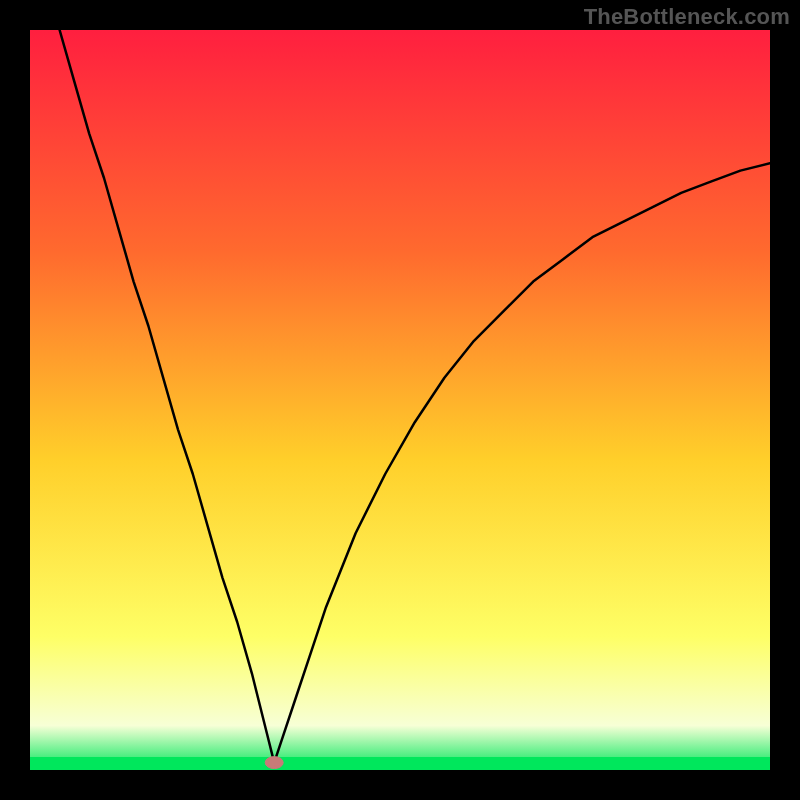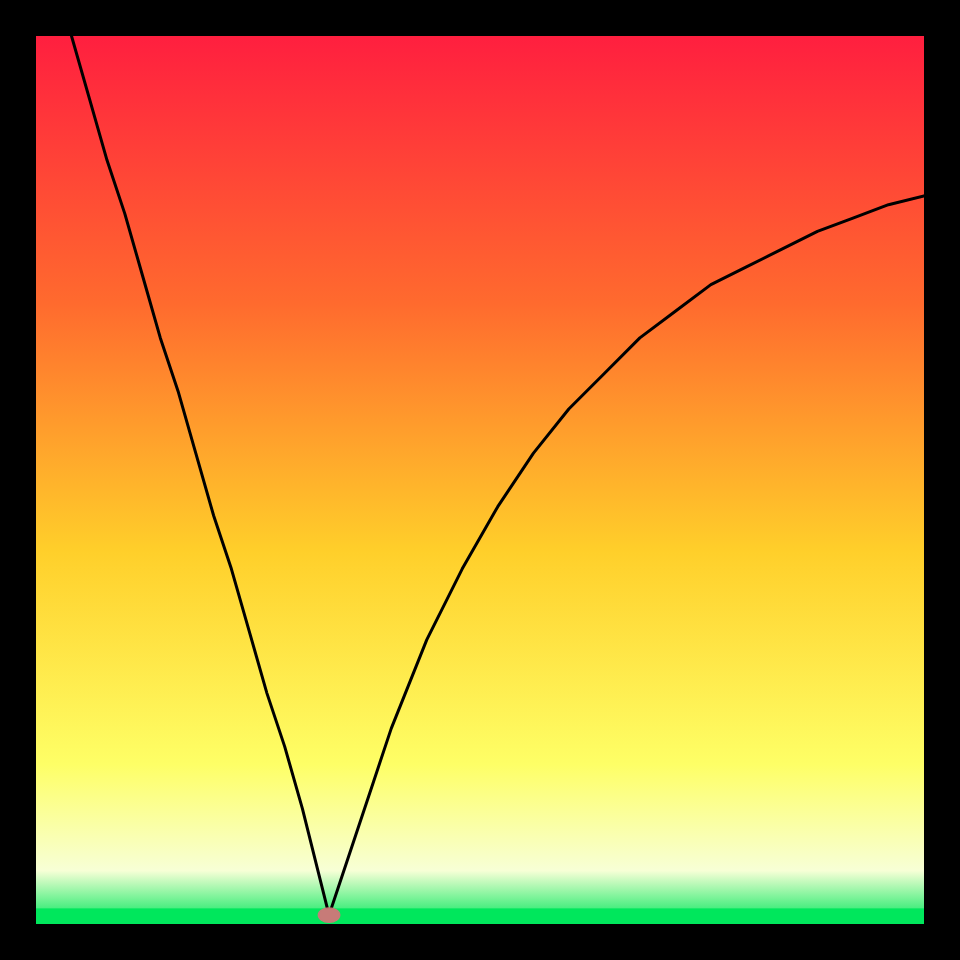--- a/index.html
+++ b/index.html
@@ -48,20 +48,21 @@
   }
   .green-band {
     fill: #00e75c;
   }
 </style>
 </head>
 <body>
 
 <div class="frame">
 
+  <div class="attribution">TheBottleneck.com</div>
 
   <svg class="plot" viewBox="0 0 740 740" preserveAspectRatio="none">
     <defs>
       <linearGradient id="bg-grad" x1="0" y1="0" x2="0" y2="1">
         <stop offset="0%" stop-color="#ff1f3f"></stop>
         <stop offset="30%" stop-color="#ff6a2e"></stop>
         <stop offset="58%" stop-color="#ffcf2a"></stop>
         <stop offset="82%" stop-color="#feff66"></stop>
         <stop offset="94%" stop-color="#f7ffd6"></stop>
         <stop offset="100%" stop-color="#00e75c"></stop>

